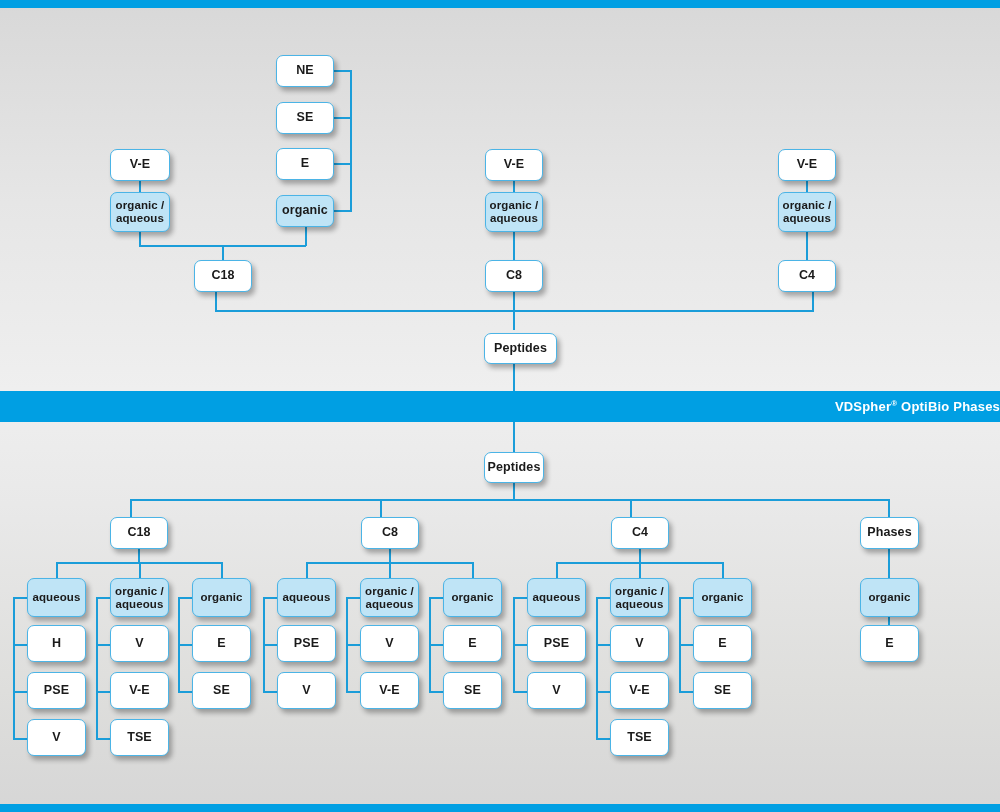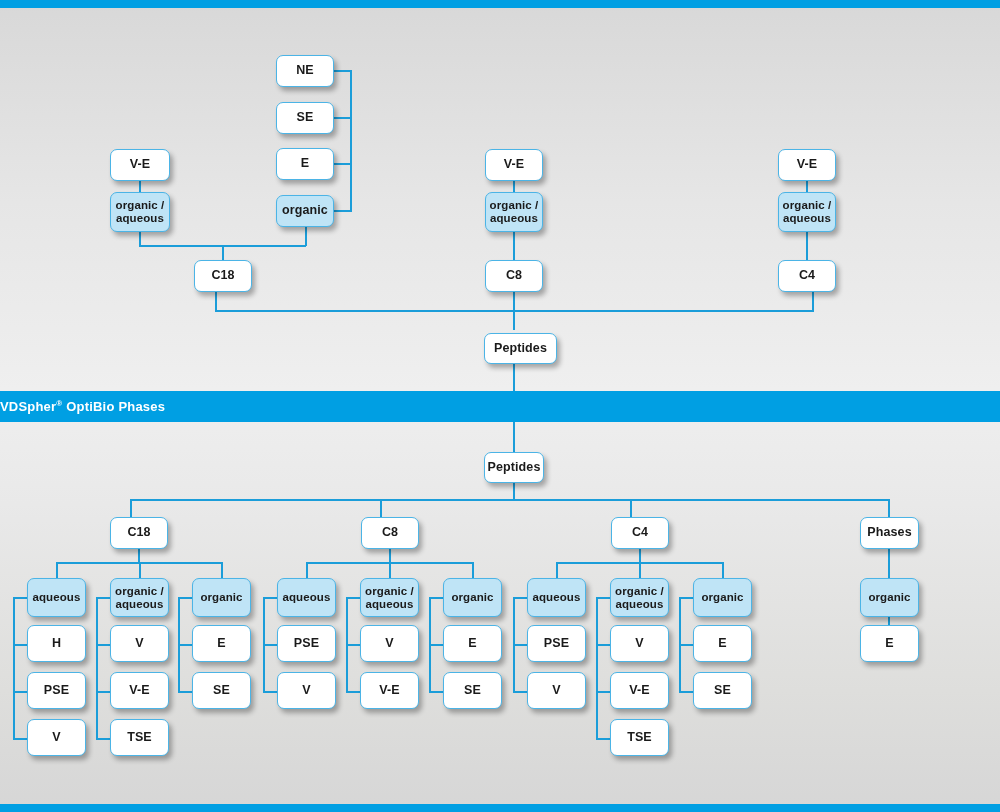--- a/index.html
+++ b/index.html
@@ -42,21 +42,21 @@
     letter-spacing:.1px;
   }
   .node.blue{background:#bfe4f6;}
   .node.two{font-size:11.5px;}
 
   
   .banner{
     position:absolute;left:0;width:1000px;
     background:#009fe3;
     color:#ffffff;
-    display:flex;align-items:center;justify-content:flex-start;
+    display:flex;align-items:center;justify-content:flex-end;
     font-size:13px;font-weight:bold;
     z-index:7;
     letter-spacing:.2px;
   }
   .banner sup{font-size:8px;vertical-align:super;line-height:0;}
 </style>
 </head>
 <body>
 
 <div id="stage">

